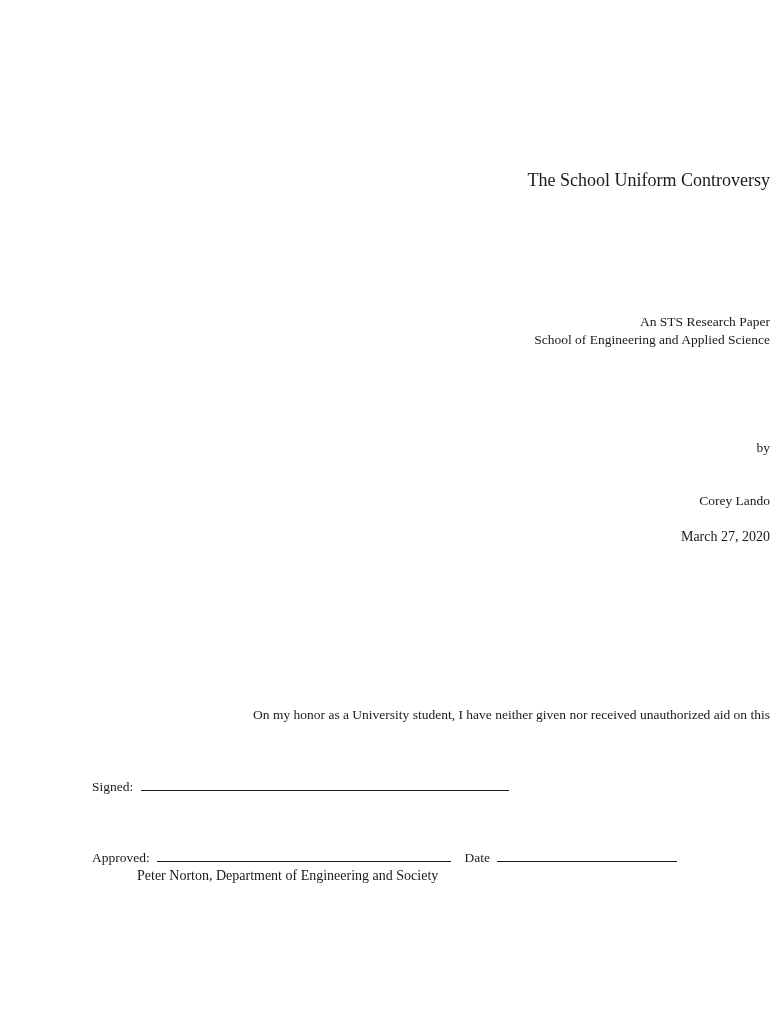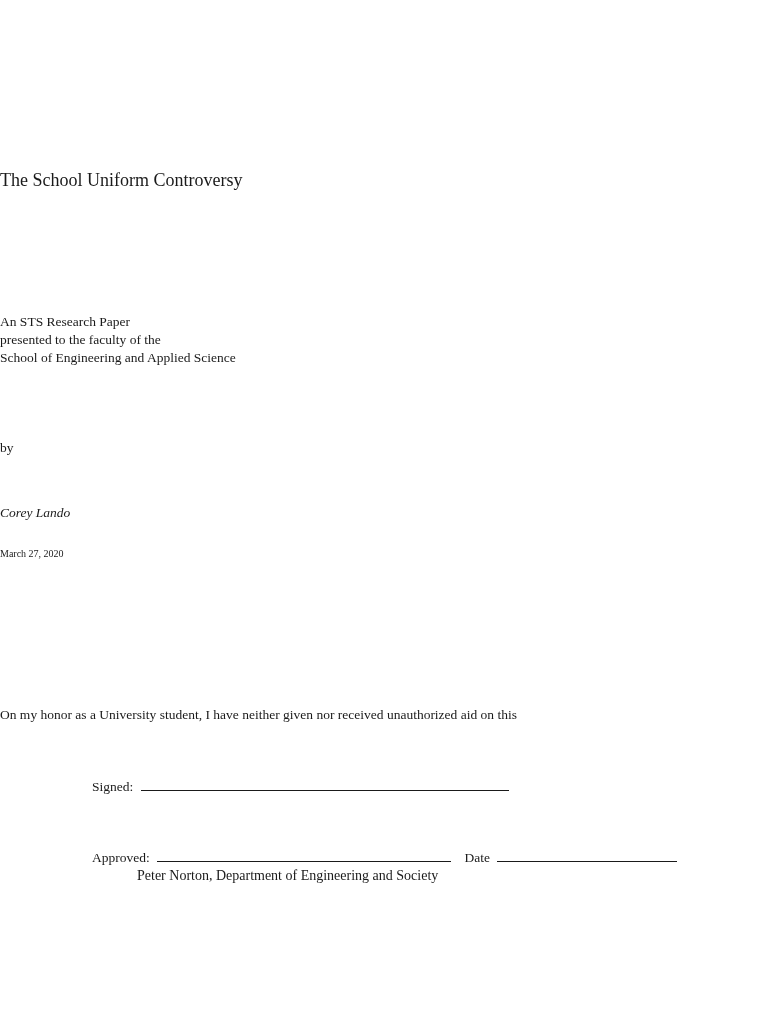--- a/index.html
+++ b/index.html
@@ -12,35 +12,35 @@
       height: 1024px;
       position: relative;
       overflow: hidden;
       font-family: "Liberation Serif", "DejaVu Serif", serif;
       color: #1a1a1a;
     }
     .abs { position: absolute; }
     .center {
       left: 0;
       width: 770px;
-      text-align: left;
+      text-align: right;
     }
     .title {
       top: 169px;
       font-size: 18px;
       line-height: 22px;
     }
     .sub {
       font-size: 13.5px;
       line-height: 18px;
     }
     .sub-block { top: 313px; }
     .by { top: 439px; font-size: 13.5px; line-height: 18px; }
-    .author { top: 504px; font-size: 13.5px; line-height: 18px; font-style: italic; }
-    .date { top: 528px; font-size: 10px; line-height: 18px; margin-top: 17px; }
+    .author { top: 492px; font-size: 13.5px; line-height: 18px; }
+    .date { top: 528px; font-size: 14px; line-height: 18px; }
     .honor {
       top: 706px;
       font-size: 13.5px;
       line-height: 18px;
     }
     .signed {
       left: 92px;
       top: 778px;
       font-size: 13.5px;
       line-height: 18px;
@@ -72,21 +72,20 @@
       white-space: nowrap;
     }
   </style>
 </head>
 <body>
 
 <div class="abs center title">The School Uniform Controversy</div>
 
 <div class="abs center sub-block">
   <div class="sub">An STS Research Paper</div>
-  <div class="sub">presented to the faculty of the</div>
   <div class="sub">School of Engineering and Applied Science</div>
 </div>
 
 <div class="abs center by">by</div>
 <div class="abs center author">Corey Lando</div>
 <div class="abs center date">March 27, 2020</div>
 
 <div class="abs center honor">
   <div>On my honor as a University student, I have neither given nor received unauthorized aid on this</div>
 </div>

